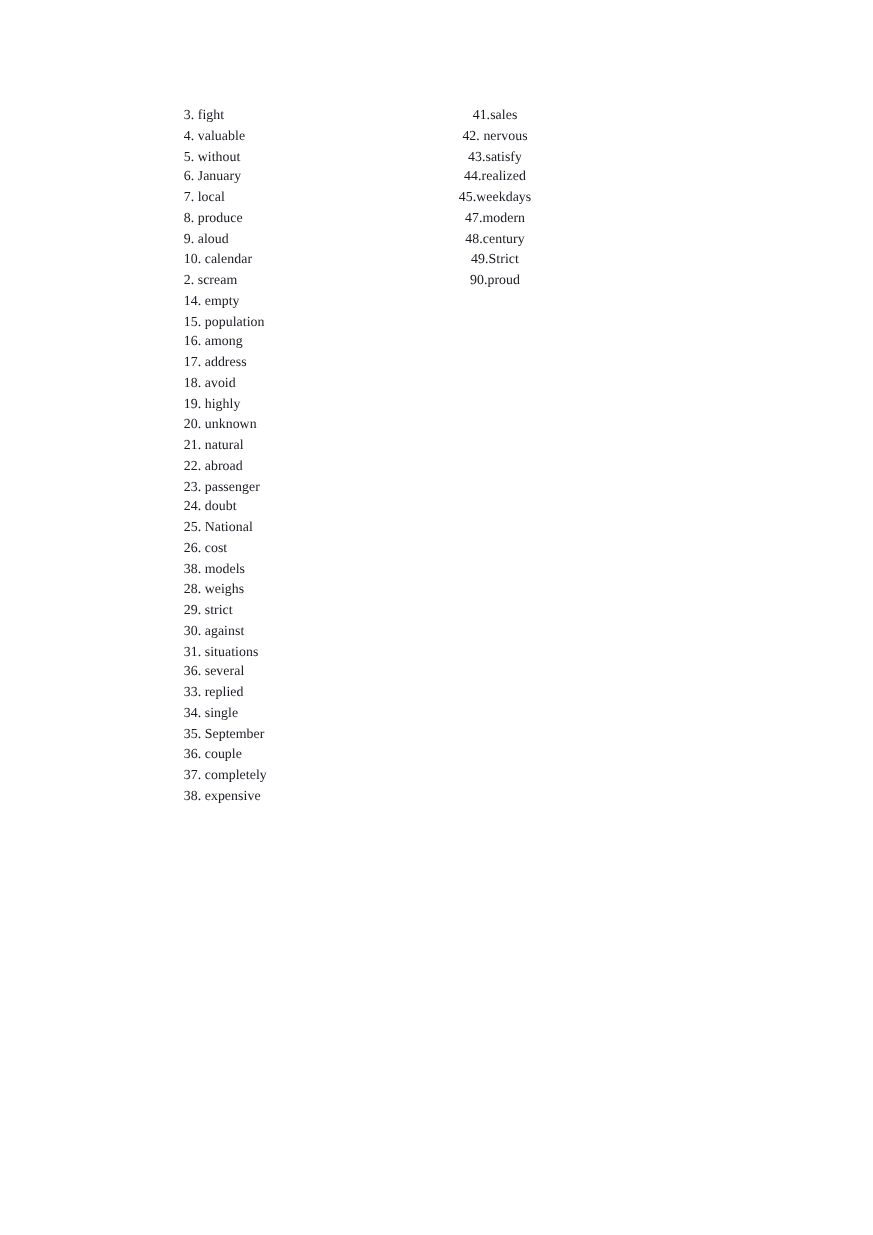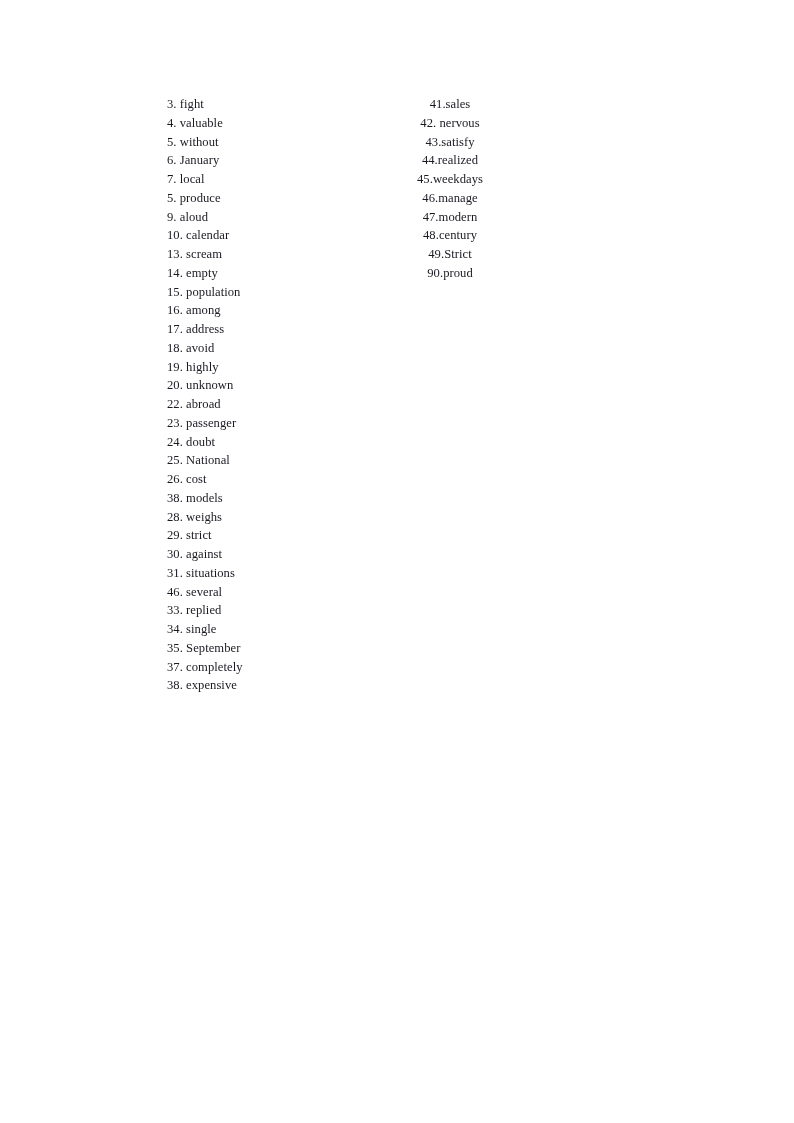--- a/index.html
+++ b/index.html
@@ -52,56 +52,57 @@
 
 <div id="page">
   <div id="answer-columns">
 
     <div class="column" id="column-left">
       <div class="answer-item">3. fight</div>
       <div class="answer-item">4. valuable</div>
       <div class="answer-item">5. without</div>
       <div class="answer-item">6. January</div>
       <div class="answer-item">7. local</div>
-      <div class="answer-item">5. produce</div>
+      <div class="answer-item">8. produce</div>
       <div class="answer-item">9. aloud</div>
       <div class="answer-item">10. calendar</div>
-      <div class="answer-item">13. scream</div>
+      <div class="answer-item">2. scream</div>
       <div class="answer-item">14. empty</div>
       <div class="answer-item">15. population</div>
       <div class="answer-item">16. among</div>
       <div class="answer-item">17. address</div>
       <div class="answer-item">18. avoid</div>
       <div class="answer-item">19. highly</div>
       <div class="answer-item">20. unknown</div>
+      <div class="answer-item">21. natural</div>
       <div class="answer-item">22. abroad</div>
       <div class="answer-item">23. passenger</div>
       <div class="answer-item">24. doubt</div>
       <div class="answer-item">25. National</div>
       <div class="answer-item">26. cost</div>
       <div class="answer-item">38. models</div>
       <div class="answer-item">28. weighs</div>
       <div class="answer-item">29. strict</div>
       <div class="answer-item">30. against</div>
       <div class="answer-item">31. situations</div>
-      <div class="answer-item">46. several</div>
+      <div class="answer-item">36. several</div>
       <div class="answer-item">33. replied</div>
       <div class="answer-item">34. single</div>
       <div class="answer-item">35. September</div>
+      <div class="answer-item">36. couple</div>
       <div class="answer-item">37. completely</div>
       <div class="answer-item">38. expensive</div>
     </div>
 
     <div class="column" id="column-right">
       <div class="answer-item">41.sales</div>
       <div class="answer-item">42. nervous</div>
       <div class="answer-item">43.satisfy</div>
       <div class="answer-item">44.realized</div>
       <div class="answer-item">45.weekdays</div>
-      <div class="answer-item">46.manage</div>
       <div class="answer-item">47.modern</div>
       <div class="answer-item">48.century</div>
       <div class="answer-item">49.Strict</div>
       <div class="answer-item">90.proud</div>
     </div>
 
   </div>
 </div>
 
 </body></html>

